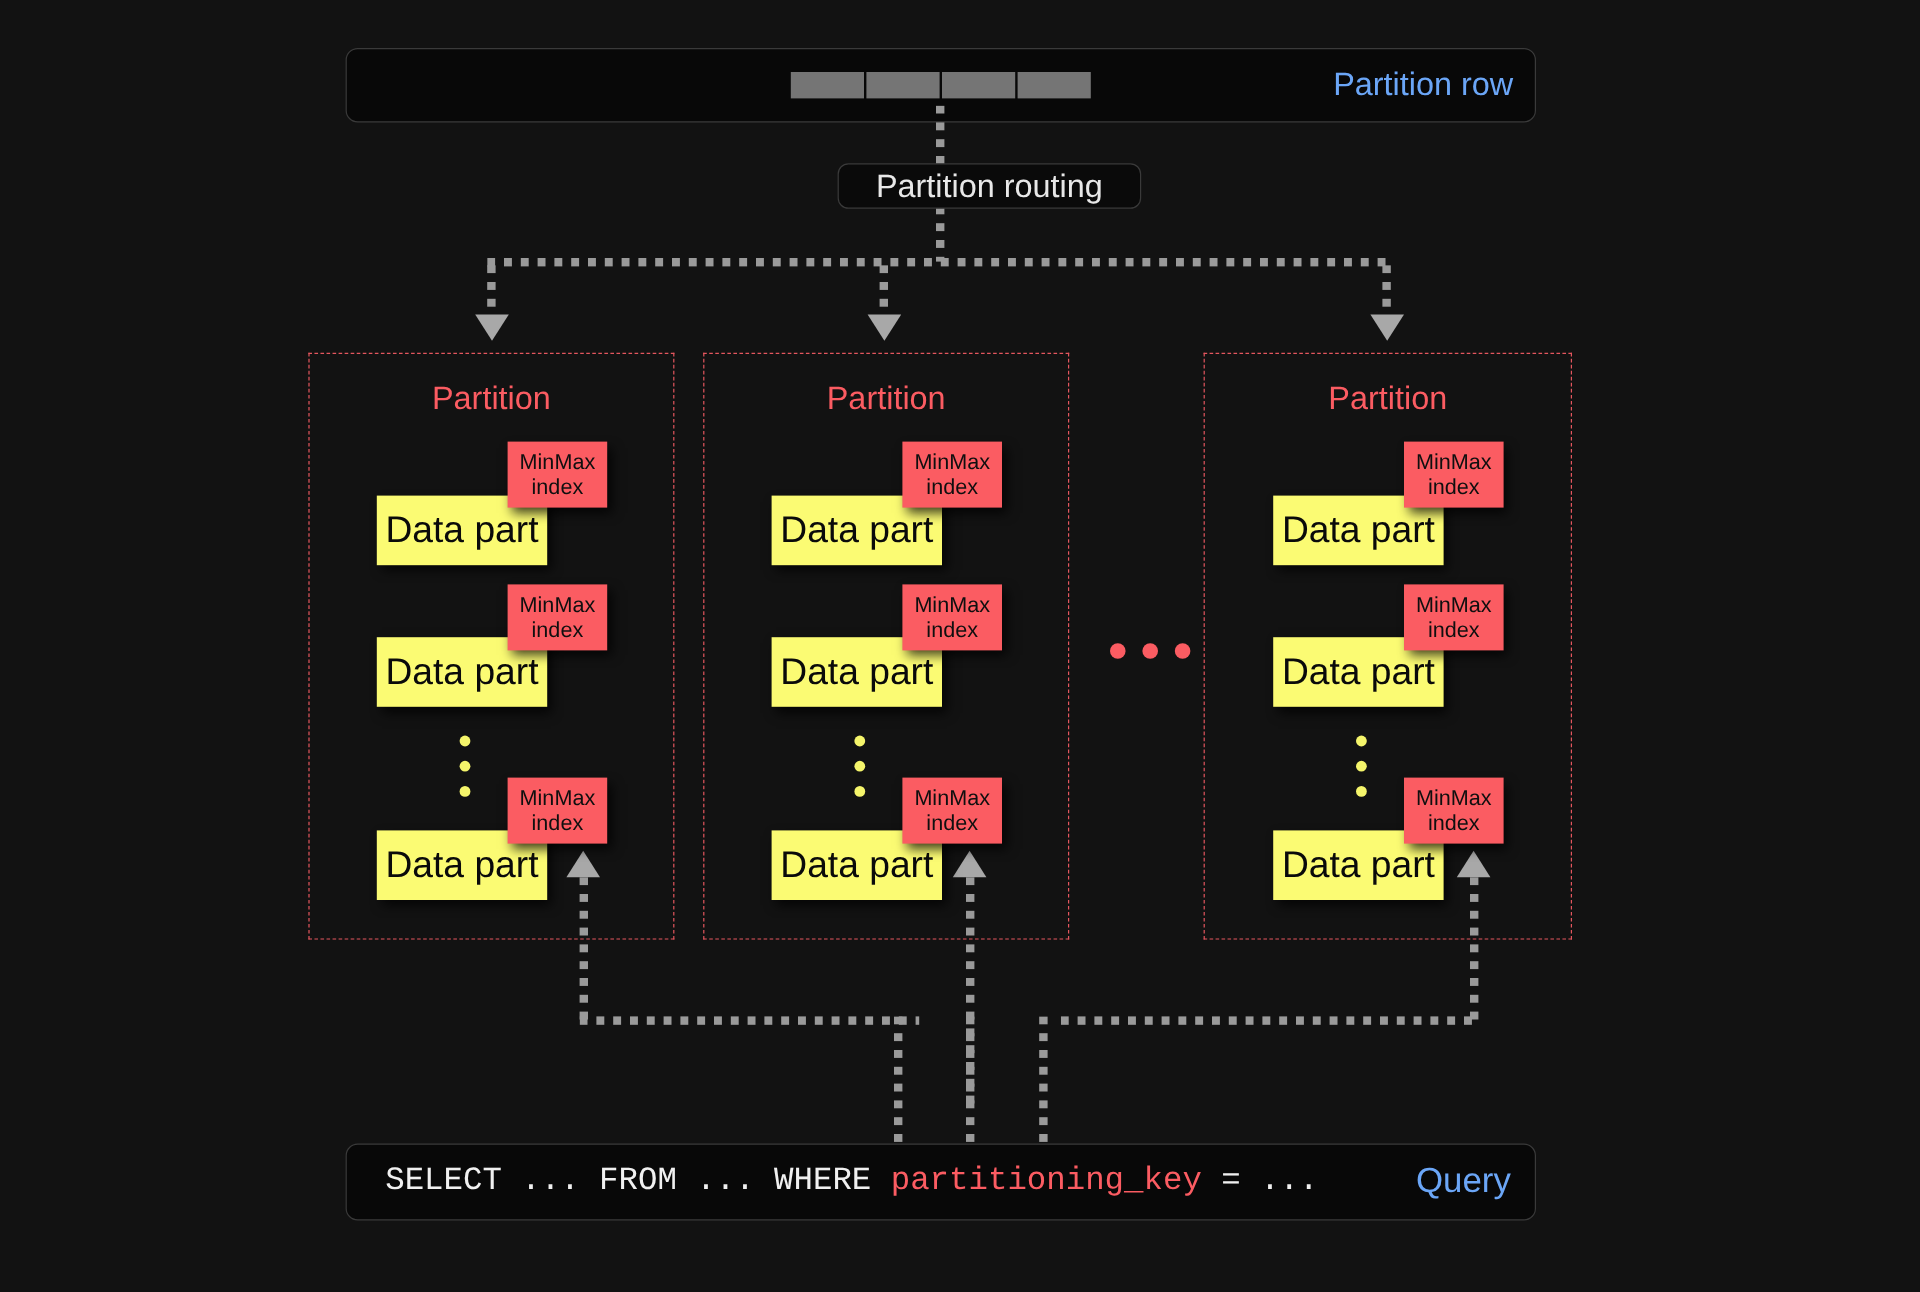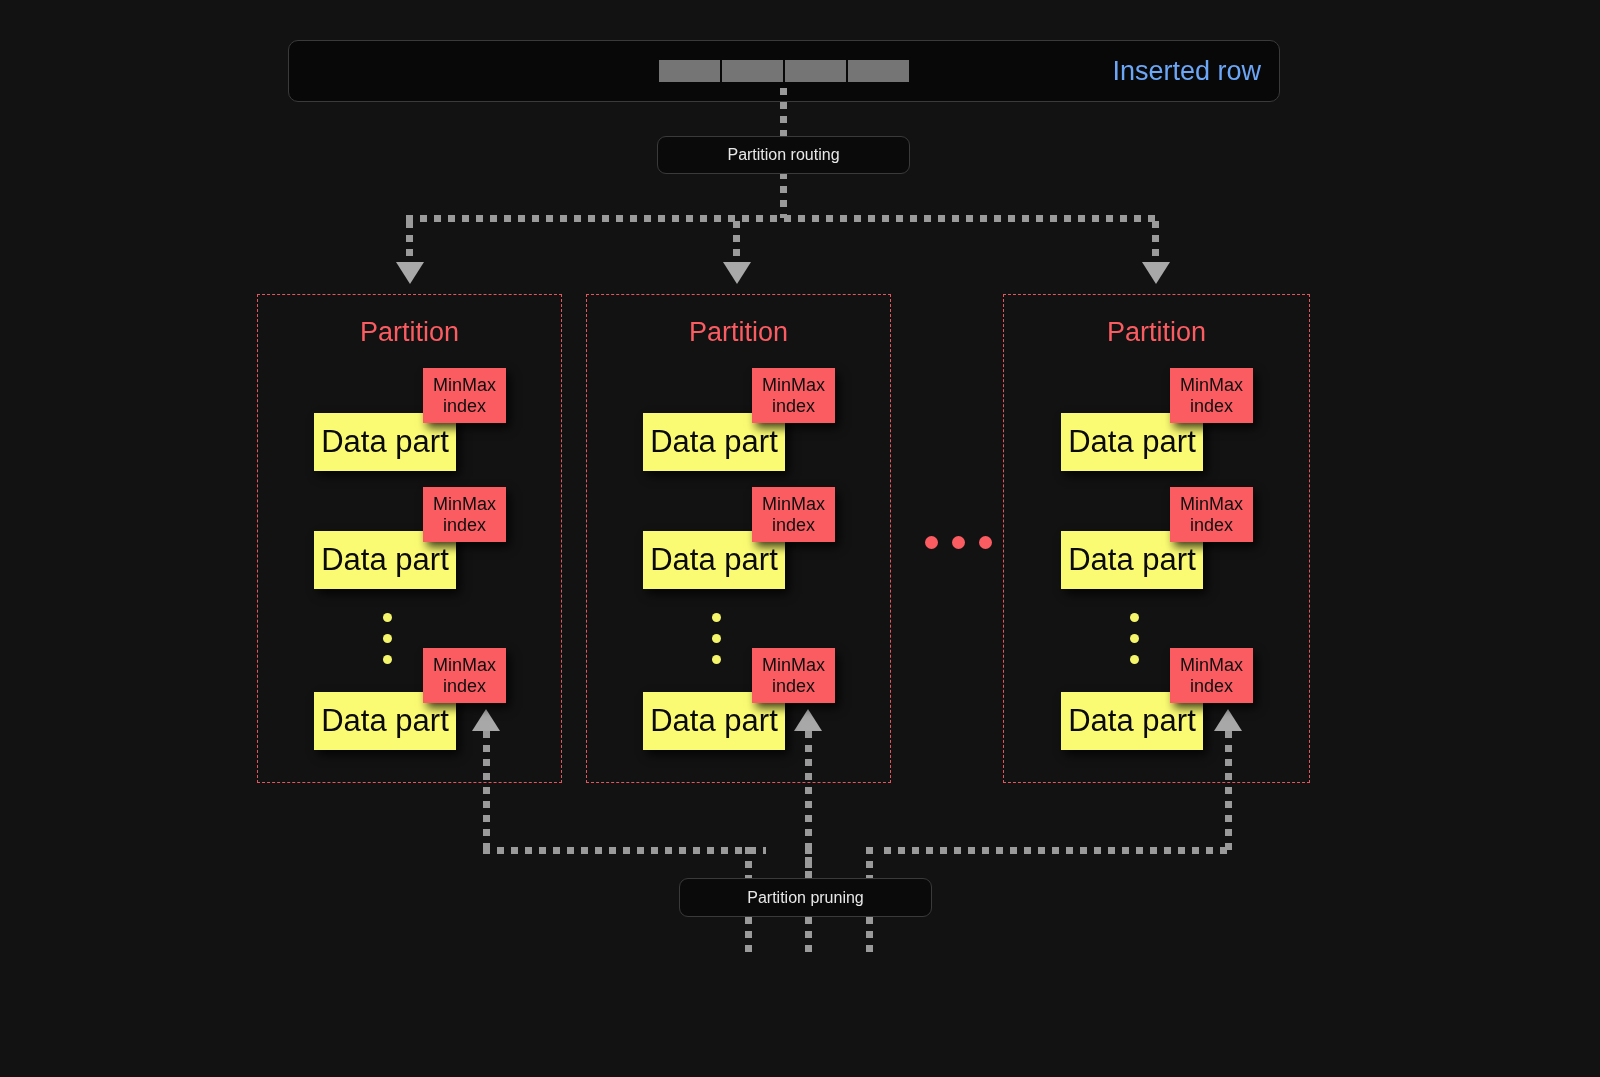--- a/index.html
+++ b/index.html
@@ -55,26 +55,27 @@
     background: #757575;
   }
 
   
   .chip {
     position: absolute;
     background: #0a0a0a;
     border: 1px solid #3a3a3a;
     border-radius: 9px;
     color: #e8e8e8;
-    font-size: 16px;
+    font-size: 27px;
     display: flex;
     align-items: center;
     justify-content: center;
     box-sizing: border-box;
     z-index: 6;
+    margin-left: 41px;
   }
   #partition-routing-chip {
     left: 657px;
     top: 136px;
     width: 253px;
     height: 38px;
   }
   #partition-pruning-chip {
     left: 679px;
     top: 878px;
@@ -217,21 +218,21 @@
 
 <div id="stage">
 
   <div class="dark-bar" id="inserted-row-bar">
     <div class="row-cells">
       <div class="row-cell"></div>
       <div class="row-cell"></div>
       <div class="row-cell"></div>
       <div class="row-cell"></div>
     </div>
-    <div id="inserted-row-label">Inserted row</div>
+    <div id="inserted-row-label">Partition row</div>
   </div>
 
   <div class="dot-v" style="left:780px; top:88px; height:130px;"></div>
 
   <div class="chip" id="partition-routing-chip">Partition routing</div>
 
   <div class="dot-h" style="left:406px; top:215px; width:754px;"></div>
 
   <div class="dot-v" style="left:406px; top:221px; height:43px;"></div>
   <div class="arrow-down" style="left:396px; top:262px;"></div>
@@ -329,16 +330,19 @@
   <div class="arrow-up" style="left:1214px; top:709px;"></div>
   <div class="dot-v" style="left:1225px; top:731px; height:122px;"></div>
 
   <div class="dot-h" style="left:483px; top:847px; width:283px;"></div>
   <div class="dot-h" style="left:884px; top:847px; width:348px;"></div>
 
   <div class="dot-v" style="left:745px; top:847px; height:110px;"></div>
   <div class="dot-v" style="left:866px; top:847px; height:110px;"></div>
   <div class="dot-v" style="left:805px; top:847px; height:110px;"></div>
 
-  <div class="chip" id="partition-pruning-chip">Partition pruning</div>
-
+
+  <div class="dark-bar" id="query-bar">
+    <div id="query-text"><span>SELECT ... FROM ... WHERE </span><span class="kw">partitioning_key</span><span> = ...</span></div>
+    <div id="query-label">Query</div>
+  </div>
 
 </div>
 
 </body></html>

